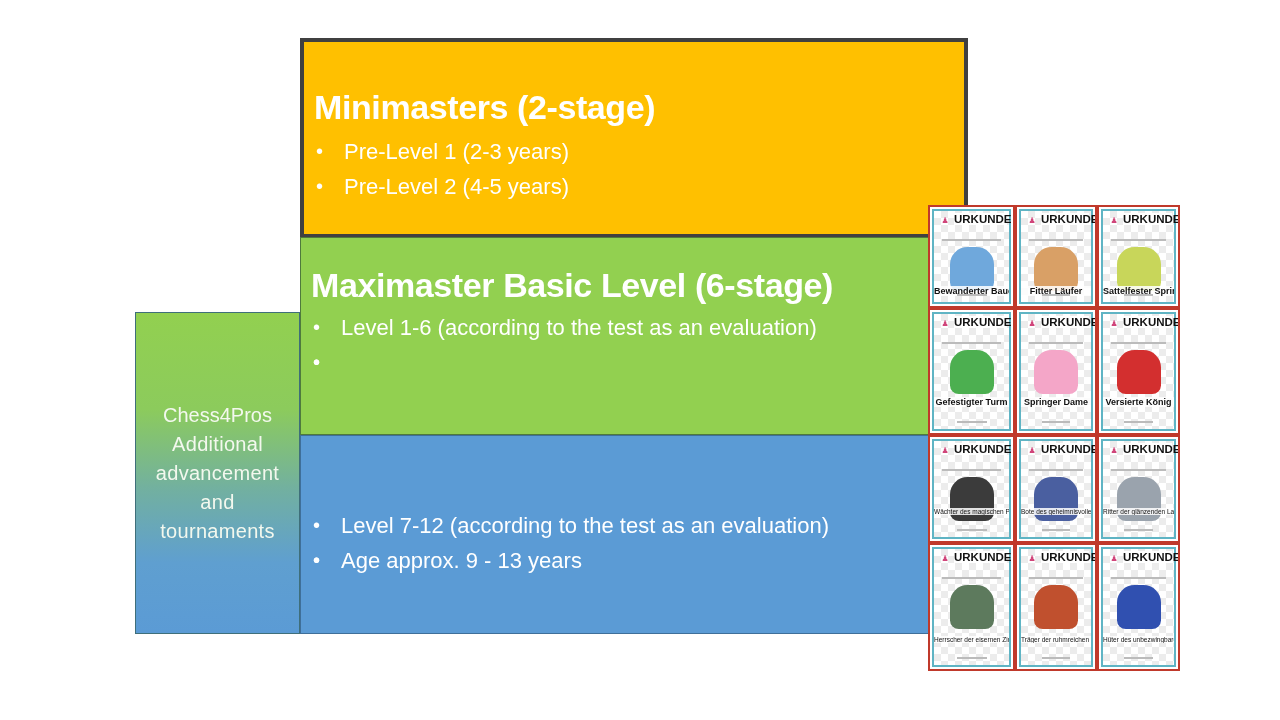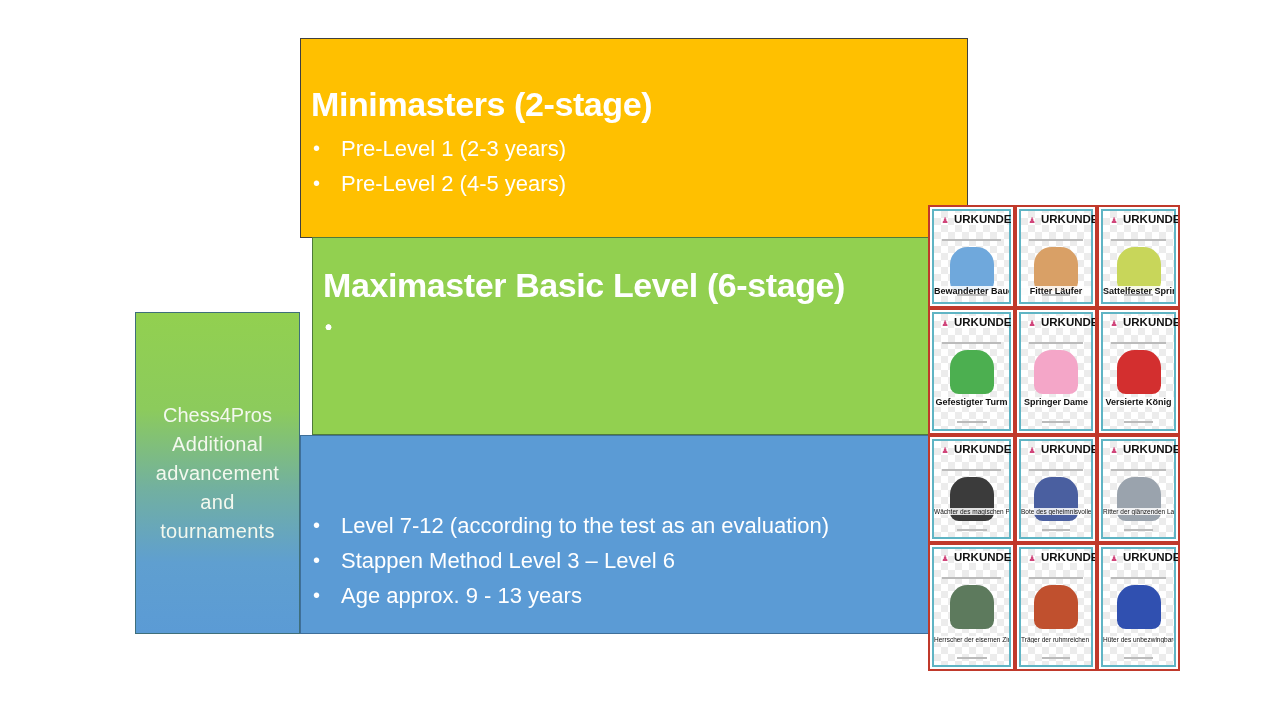--- a/index.html
+++ b/index.html
@@ -5,25 +5,25 @@
   html, body { margin: 0; padding: 0; }
   body {
     width: 1280px; height: 720px; background: #ffffff; position: relative; overflow: hidden;
     font-family: "Liberation Sans", "DejaVu Sans", sans-serif;
   }
   .box {
     position: absolute; box-sizing: border-box; color: #ffffff;
   }
   .box-yellow {
     left: 300px; top: 38px; width: 668px; height: 200px;
-    background: #ffc000; border: 1px solid #404040;
+    background: #ffc000; border: 4px solid #404040;
   }
   .box-green {
     left: 300px; top: 237px; width: 640px; height: 198px;
-    background: #92d050; border: 1px solid #4f7a3c; margin-left: 12px;
+    background: #92d050; border: 1px solid #4f7a3c;
   }
   .box-blue {
     left: 300px; top: 435px; width: 640px; height: 199px;
     background: #5b9bd5; border: 1px solid #3f6f99;
   }
   .box-side {
     left: 135px; top: 312px; width: 165px; height: 322px;
     background: linear-gradient(180deg, #92d050 0%, #8ccb5c 30%, #72b0a0 55%, #5f9fd0 78%, #5b9bd5 100%);
     border: 1px solid #3f6f7a;
     display: flex; flex-direction: column; align-items: center; justify-content: center;
@@ -100,30 +100,30 @@
   <div class="section-title">Minimasters (2-stage)</div>
   <ul class="bullets">
     <li><span class="dot">•</span><span>Pre-Level 1 (2-3 years)</span></li>
     <li><span class="dot">•</span><span>Pre-Level 2 (4-5 years)</span></li>
   </ul>
 </div>
 
 <div class="box box-green">
   <div class="section-title">Maximaster Basic Level (6-stage)</div>
   <ul class="bullets">
-    <li><span class="dot">•</span></li>
+    <li><span class="dot">•</span><span>Level 1-6 (according to the test as an evaluation)</span></li>
     <li><span class="dot">•</span></li>
     <li><span class="dot">•</span></li>
   </ul>
 </div>
 
 <div class="box box-blue">
   <ul class="bullets">
     <li><span class="dot">•</span><span>Level 7-12 (according to the test as an evaluation)</span></li>
-    <li><span class="dot">•</span><span>Stappen Method Level 3 – Level 6</span></li>
+    <li><span class="dot">•</span></li>
     <li><span class="dot">•</span><span>Age approx. 9 - 13 years</span></li>
   </ul>
 </div>
 
 <div class="box box-side">
   <div class="side-title">Chess4Pros</div>
   <div class="side-line">Additional</div>
   <div class="side-line">advancement</div>
   <div class="side-line">and</div>
   <div class="side-line">tournaments</div>

